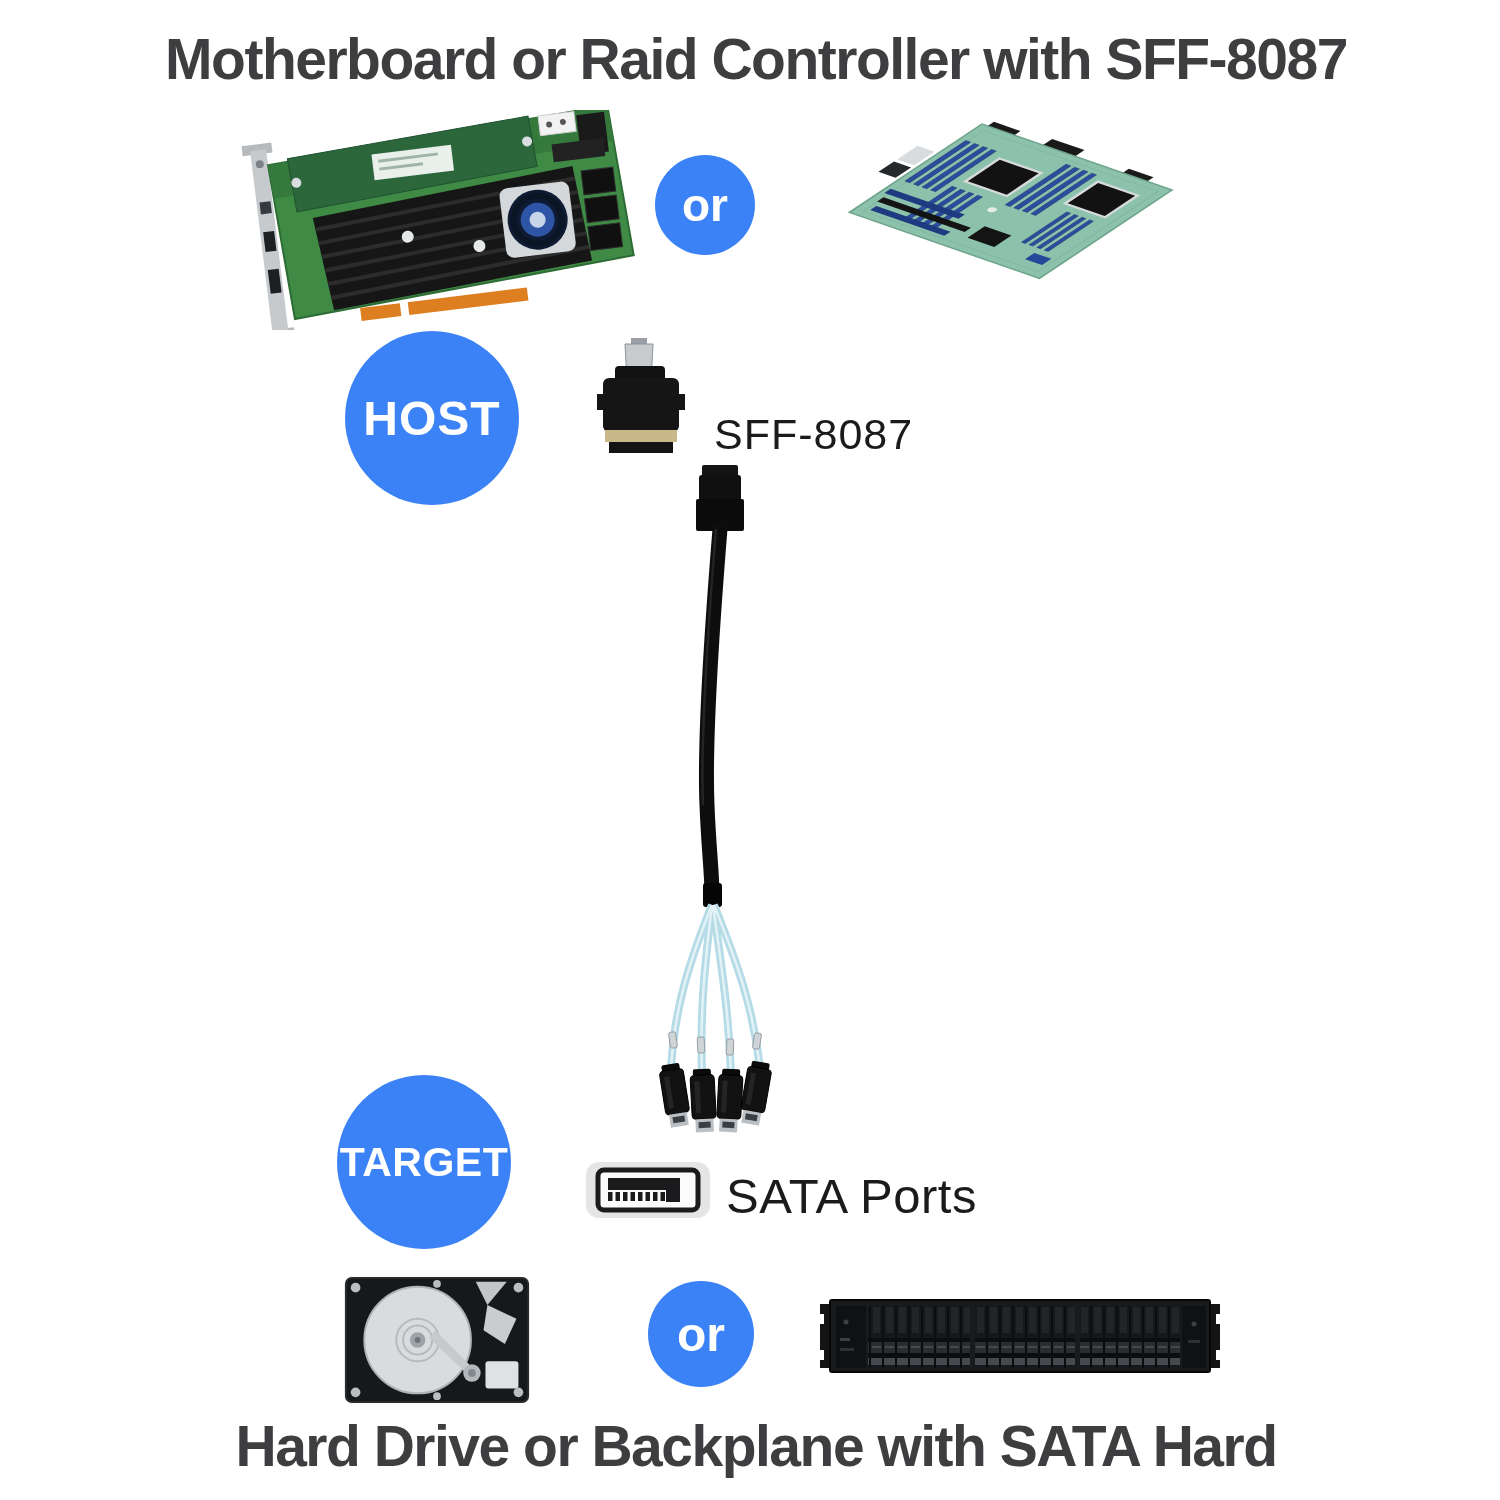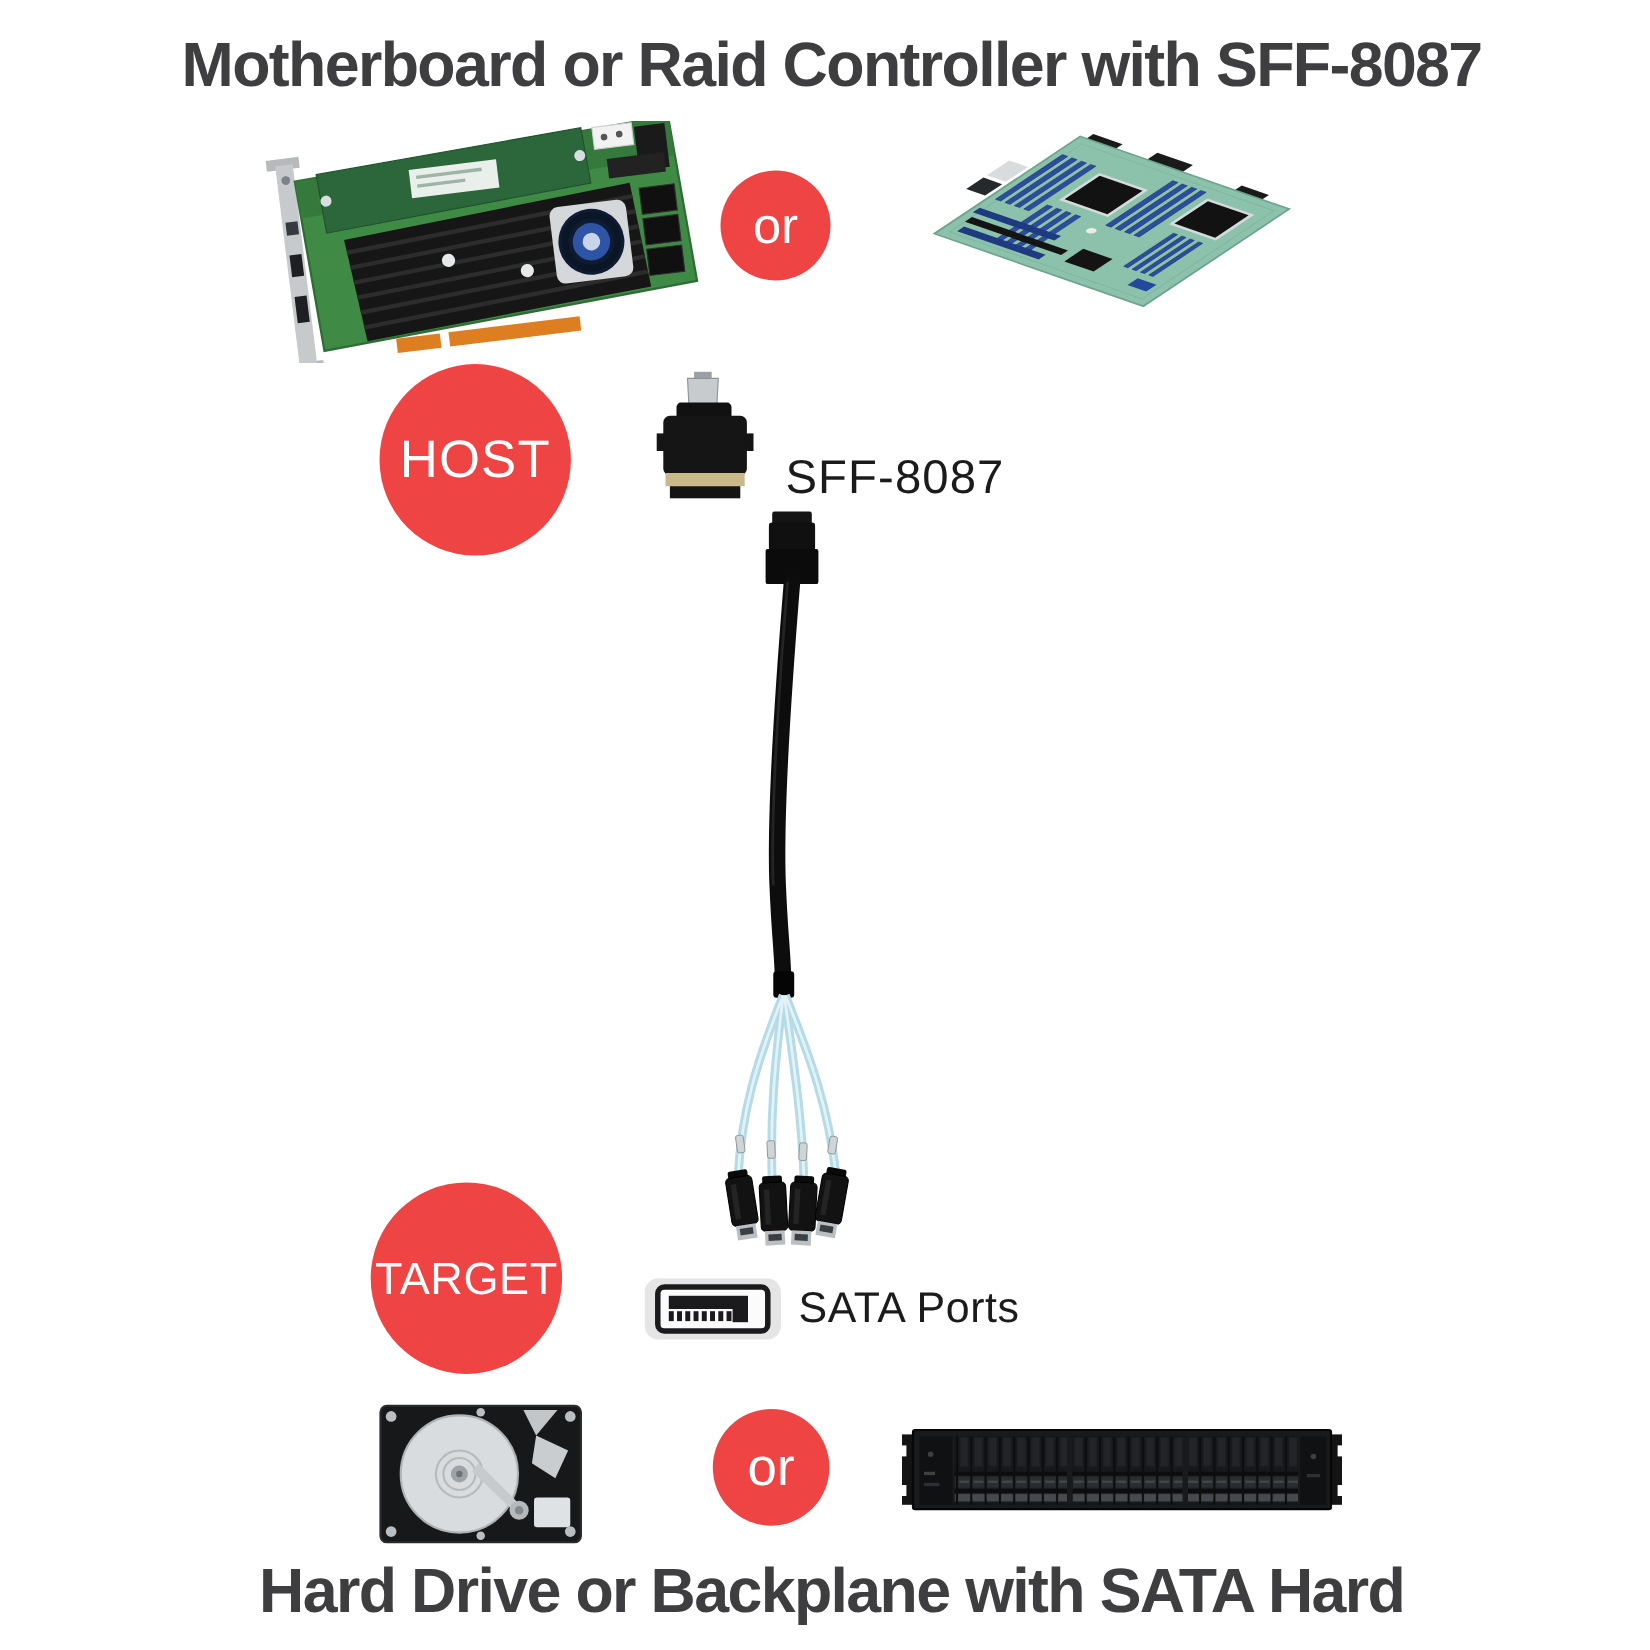--- a/index.html
+++ b/index.html
@@ -2,31 +2,31 @@
 <html><head>
 <meta charset="utf-8">
 <style>
   html,body{margin:0;padding:0;background:#fff;}
   .canvas{position:relative;width:1500px;height:1500px;background:#fff;overflow:hidden;
           font-family:"Liberation Sans", sans-serif;}
   .title{position:absolute;left:0;right:0;text-align:center;margin:0;
          font-weight:bold;font-size:57px;letter-spacing:-1.5px;color:#3E3E40;white-space:nowrap;padding-left:12px;}
   .title.top{top:26px;}
   .title.bottom{top:1413px;}
-  .badge{position:absolute;border-radius:50%;background:#ef4444;display:flex;
-         align-items:center;justify-content:center;color:#fff;font-weight:normal;}
+  .badge{position:absolute;border-radius:50%;background:#3b82f6;display:flex;
+         align-items:center;justify-content:center;color:#fff;font-weight:bold;}
   .badge-or-top{left:655px;top:155px;width:100px;height:100px;font-size:46px;}
   .badge-or-bottom{left:648px;top:1281px;width:106px;height:106px;font-size:48px;}
   .badge-host{left:345px;top:331px;width:174px;height:174px;font-size:48px;letter-spacing:1px;text-align:center;}
   .badge-target{left:337px;top:1075px;width:174px;height:174px;font-size:41px;letter-spacing:0.5px;}
   .illus{position:absolute;}
   .illus svg{display:block;width:100%;height:100%;}
   .plain-label{position:absolute;color:#1B1B1B;font-weight:normal;white-space:nowrap;}
   .sff-label{left:714px;top:376px;font-size:43px;letter-spacing:1px;margin-top:34px;}
-  .sata-label{left:726px;top:1168px;font-size:39px;letter-spacing:0.5px;}
+  .sata-label{left:726px;top:1168px;font-size:49px;letter-spacing:0.5px;}
 </style>
 </head>
 <body>
 
 <div class="canvas">
 
   <h1 class="title top">Motherboard or Raid Controller with SFF-8087</h1>
 
   <div class="illus" style="left:230px;top:110px;width:430px;height:220px;">
     <svg viewBox="0 0 430 220">

